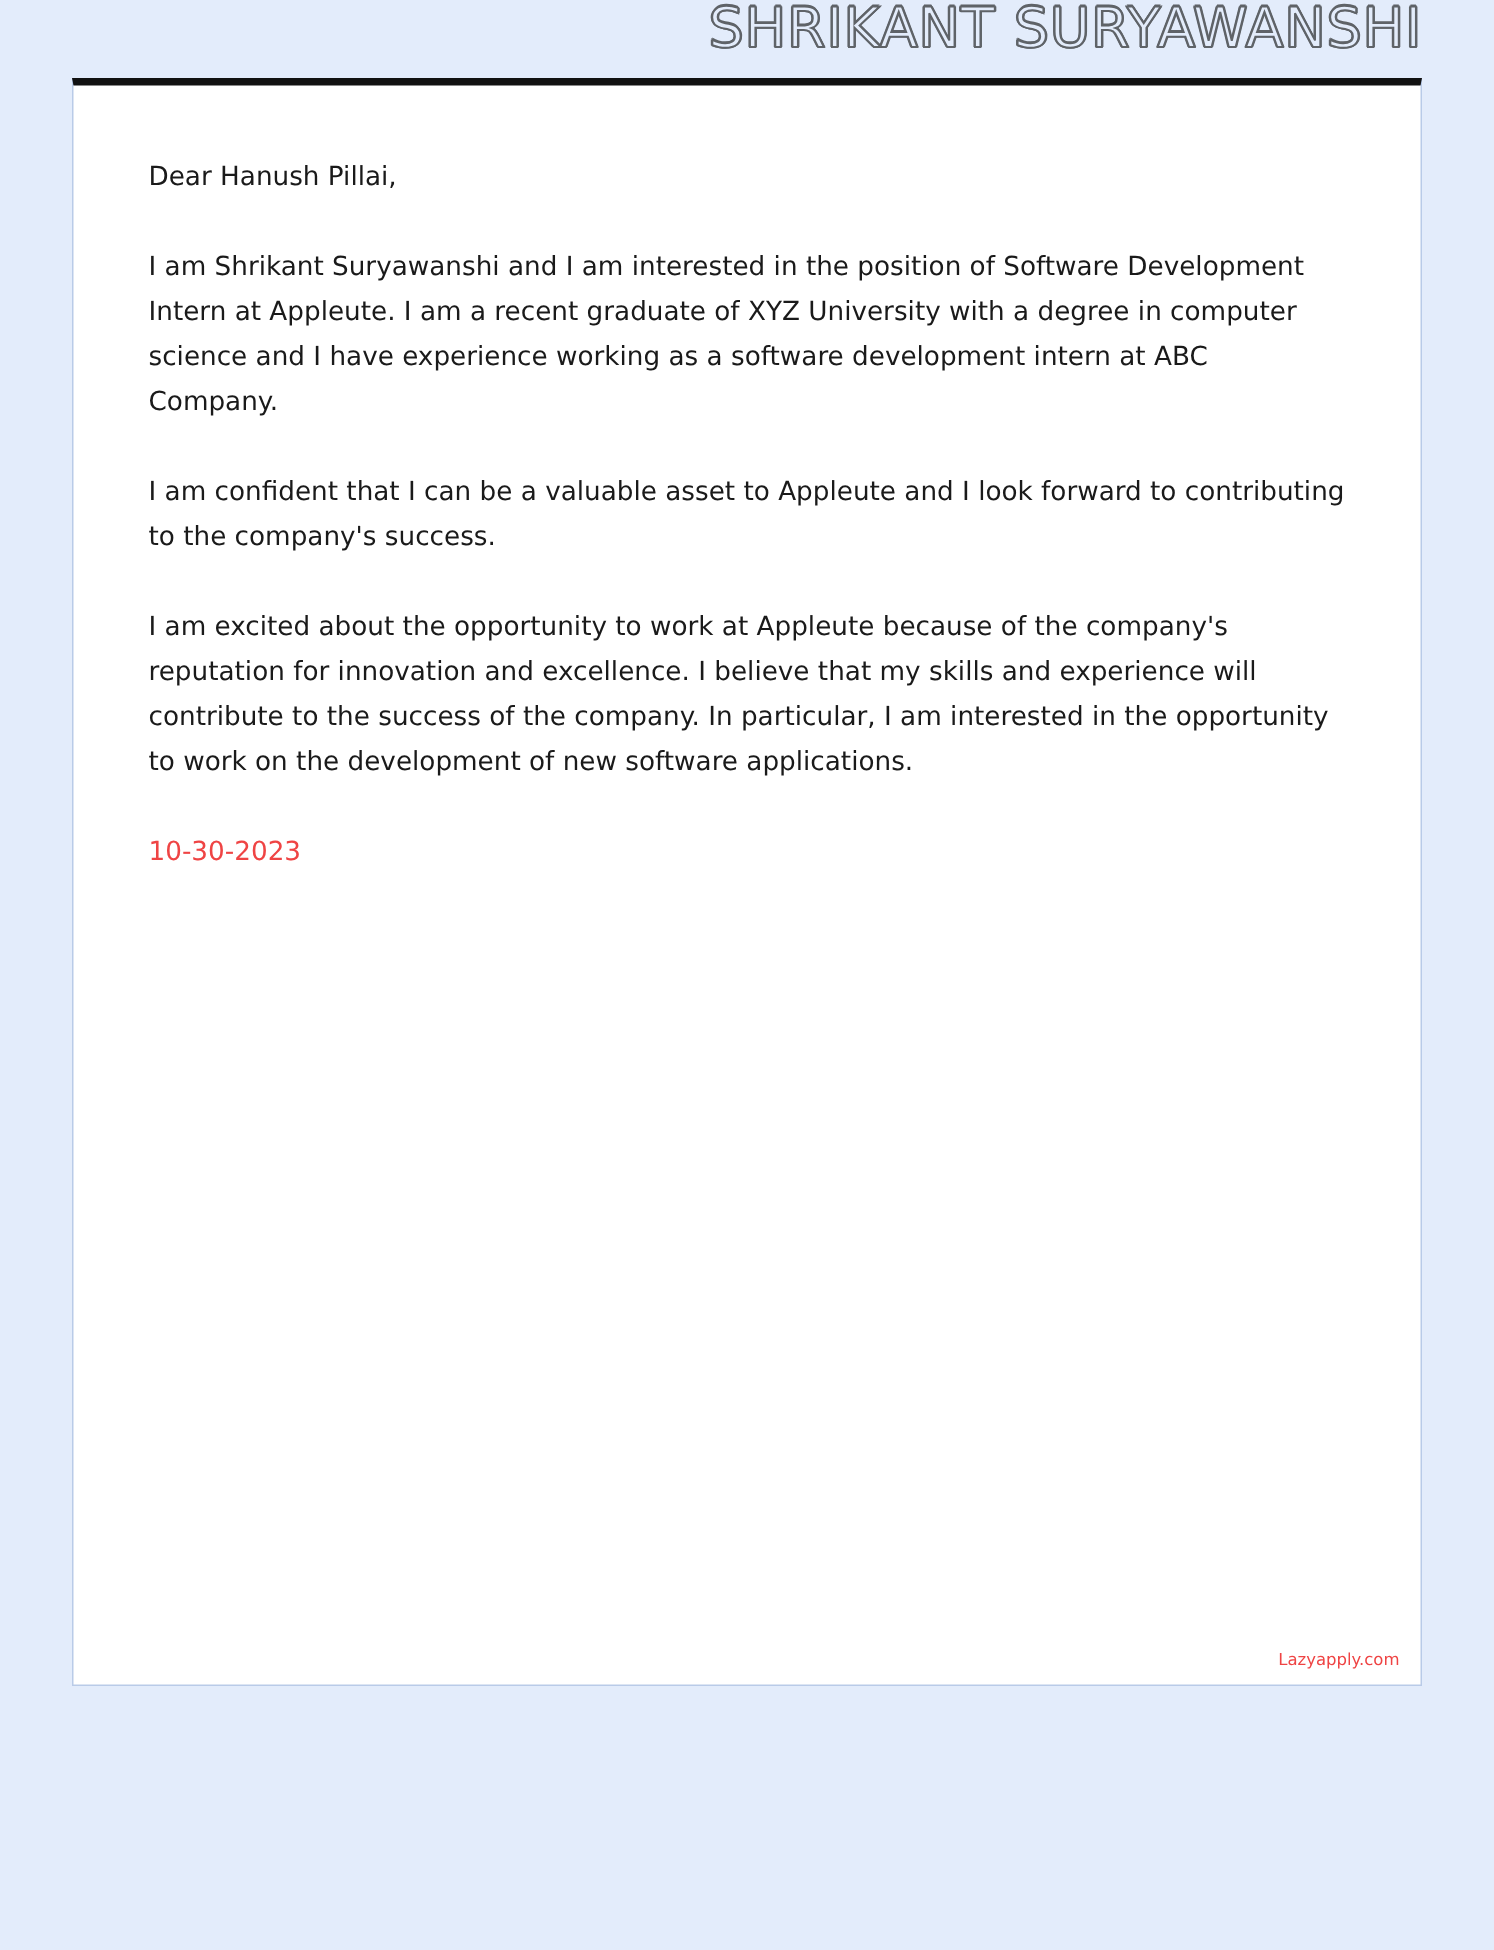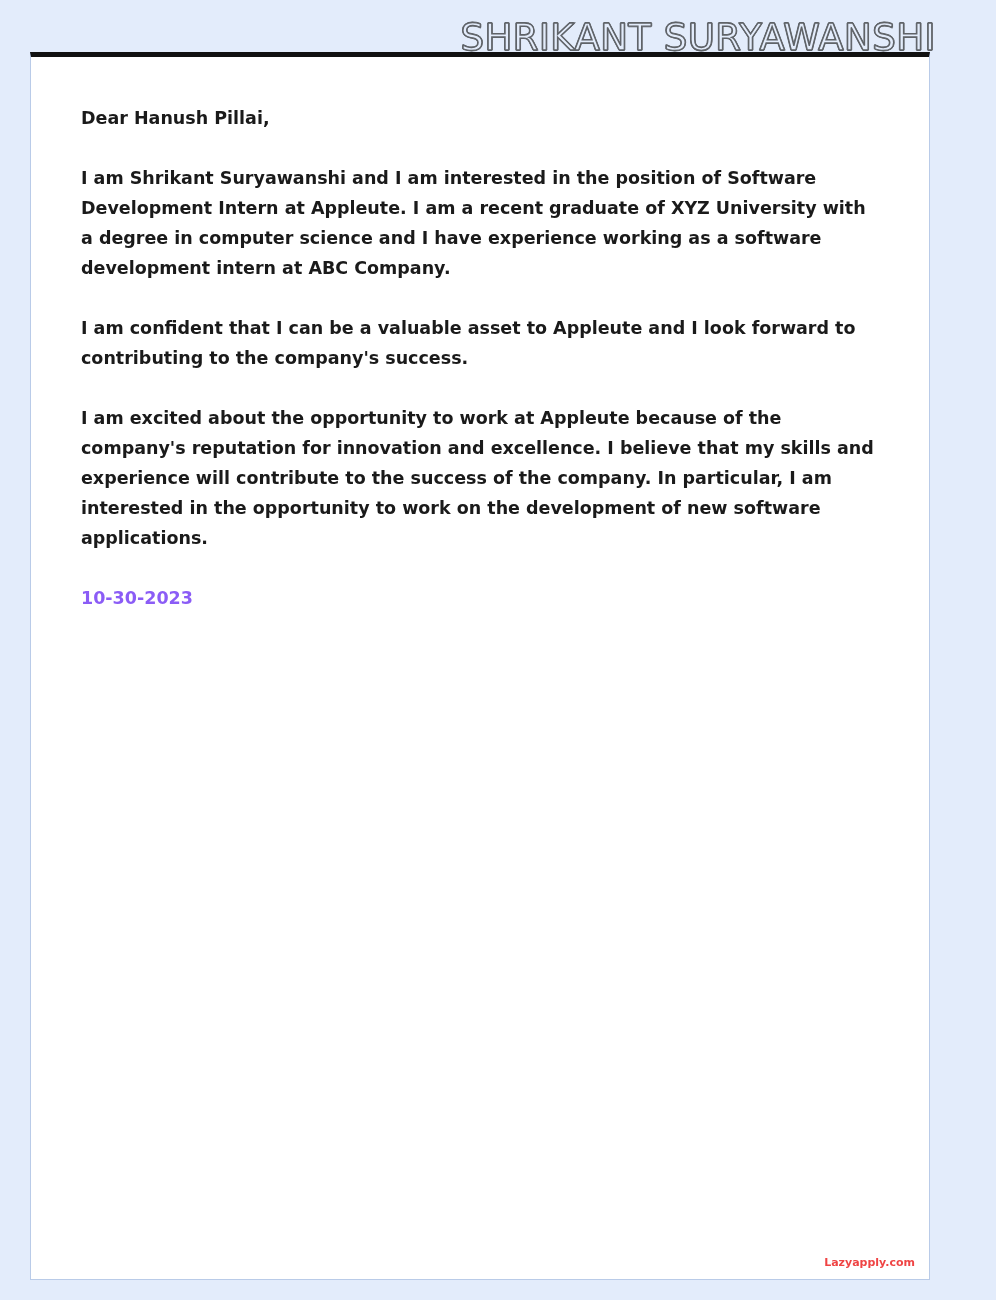--- a/index.html
+++ b/index.html
@@ -20,69 +20,68 @@
     background: #e3ecfb;
     box-sizing: border-box;
   }
   .header {
     position: absolute;
     top: 0;
     left: 0;
     width: 996px;
     height: 56px;
     display: flex;
-    align-items: flex-end;
+    align-items: flex-start;
     justify-content: flex-end;
-    padding-right: 60px;
+    padding-right: 48px;
     box-sizing: border-box;
   }
   .header-name {
     font-family: "DejaVu Sans", sans-serif;
     font-size: 37px;
     letter-spacing: 0.5px;
     color: #e3ecfb;
     -webkit-text-stroke: 1.3px #5f6368;
     text-shadow:
       -1px 0 #5f6368, 1px 0 #5f6368,
       0 -1px #5f6368, 0 1px #5f6368;
     font-weight: 400;
     line-height: 1;
     white-space: nowrap;
   }
   .sheet {
     position: absolute;
-    left: 30px;
+    left: 48px;
     top: 52px;
     width: 900px;
-    height: 1228px;
+    height: 1072px;
     background: #ffffff;
     border-top: 5px solid #111111;
     border-left: 1px solid #b9cbe8;
     border-right: 1px solid #b9cbe8;
     border-bottom: 1px solid #b9cbe8;
     box-sizing: border-box;
-    font-weight: bold;
   }
   .content {
     padding: 46px 50px 0 50px;
   }
   .body-text {
     font-size: 17.5px;
     line-height: 30px;
     color: #1a1a1a;
     margin: 0 0 30px 0;
     max-width: 800px;
   }
   .salutation {
     margin-bottom: 30px;
   }
   .date-line {
     font-size: 17.5px;
     line-height: 30px;
-    color: #8b5cf6;
+    color: #ef4444;
     margin: 0;
   }
   .footer {
     position: absolute;
     right: 14px;
     bottom: 10px;
     font-size: 11px;
     color: #ef4444;
     font-family: "DejaVu Sans", sans-serif;
   }

